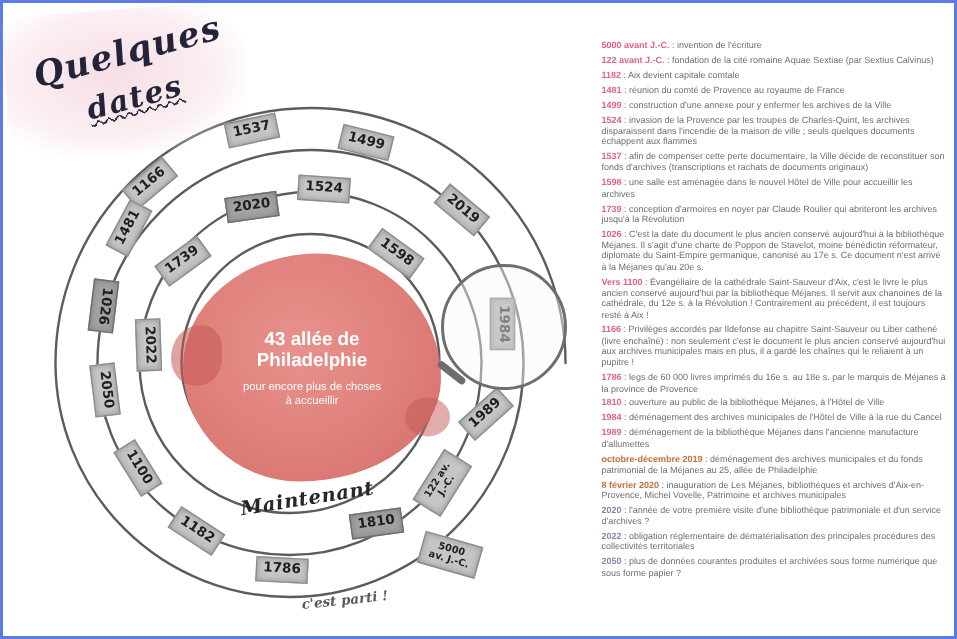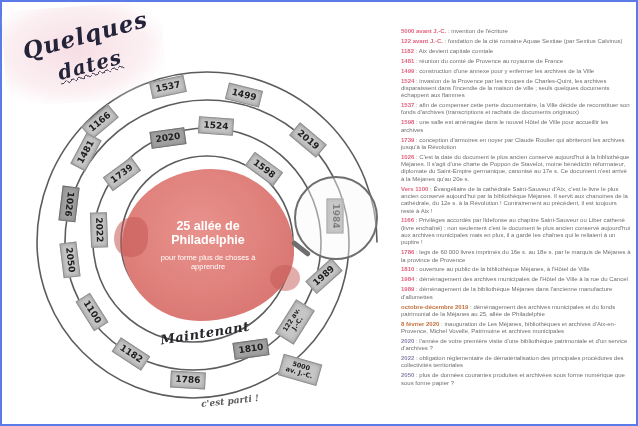--- a/index.html
+++ b/index.html
@@ -84,22 +84,22 @@
   </svg>
 
   <div class="cloud">
     <div class="qt1">Quelques</div>
     <div class="qt2">dates</div>
   </div>
 
   <div class="blob">
     <div class="splat1"></div>
     <div class="splat2"></div>
-    <div class="blob-title">25 allée de Philadelphie</div>
-    <div class="blob-sub">pour forme plus de choses à apprendre</div>
+    <div class="blob-title">43 allée de Philadelphie</div>
+    <div class="blob-sub">pour encore plus de choses à accueillir</div>
   </div>
 
   <div class="tile" style="left:98px;top:120px;--r:-40deg"><span>1166</span></div>
   <div class="tile" style="left:166px;top:85px;--r:-12deg"><span>1537</span></div>
   <div class="tile" style="left:242px;top:93px;--r:14deg"><span>1499</span></div>
   <div class="tile" style="left:306px;top:138px;--r:40deg"><span>2019</span></div>
   <div class="tile dark" style="left:333px;top:214px;--r:90deg"><span>1984</span></div>
   <div class="tile" style="left:322px;top:274px;--r:-42deg"><span>1989</span></div>
   <div class="tile small" style="left:293px;top:320px;--r:-58deg"><span>122 av. J.-C.</span></div>
   <div class="tile small" style="left:298px;top:368px;--r:16deg"><span>5000 av. J.-C.</span></div>

